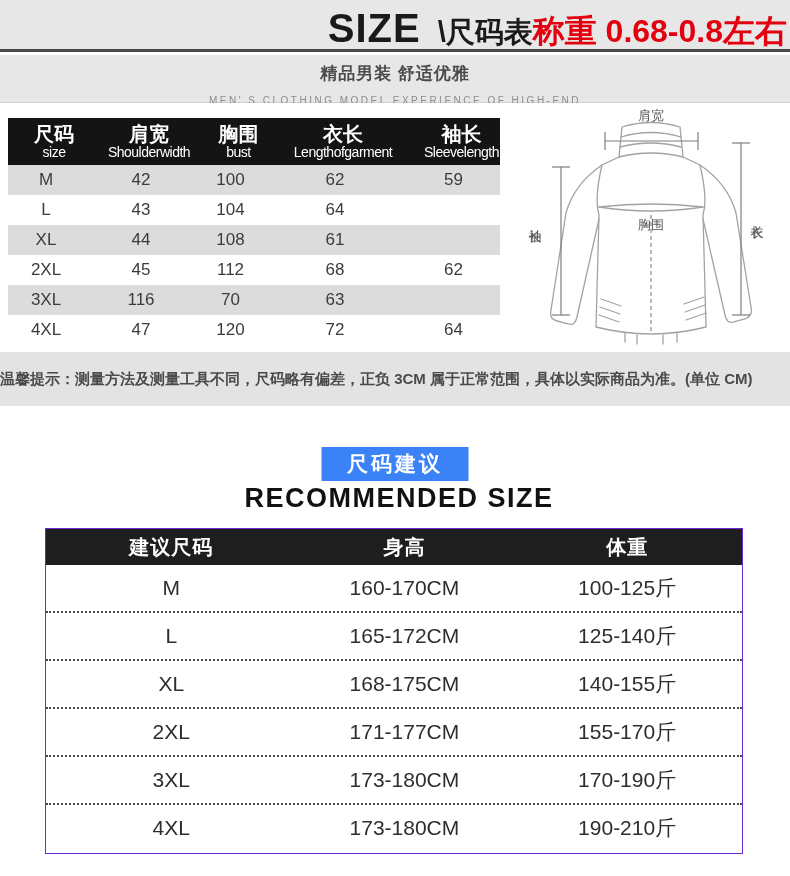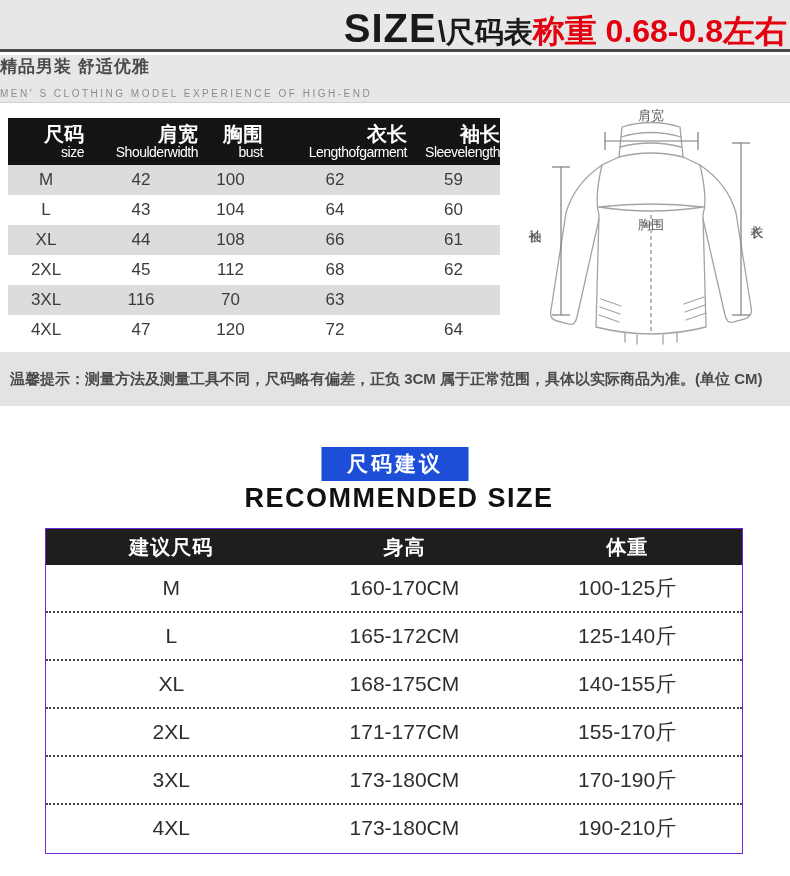--- a/index.html
+++ b/index.html
@@ -15,61 +15,61 @@
 
   
   .top-band {
     position: absolute; top: 0; left: 0; width: 790px; height: 52px;
     background: #e7e7e7;
     border-bottom: 3px solid #4a4a4a;
     display: flex; align-items: baseline; justify-content: flex-end;
     padding-right: 3px; padding-top: 6px;
   }
   .brand-en { font-size: 40px; font-weight: bold; color: #1a1a1a; letter-spacing: 1px; }
-  .brand-cn { font-size: 29px; font-weight: bold; color: #1a1a1a; margin-left: 1px; }
+  .brand-cn { font-size: 29px; font-weight: bold; color: #1a1a1a; margin-left: 17px; }
   .weight-note { font-size: 32px; font-weight: bold; }
 
   
   .subtitle-band {
     position: absolute; top: 55px; left: 0; width: 790px; height: 48px;
     background: #e7e7e7;
     border-bottom: 1px solid #d0d0d0;
-    
+    text-align: center; padding-top: 7px;
   }
   .subtitle-cn { font-size: 17px; font-weight: bold; color: #4a4a4a; letter-spacing: 1px; }
   .subtitle-en { font-size: 10px; color: #8c8c8c; letter-spacing: 2.5px; margin-top: 10px; }
 
   
   .size-section { position: absolute; top: 103px; left: 0; width: 790px; height: 249px; background: #fff; }
 
   .size-table { position: absolute; left: 8px; top: 15px; width: 492px; }
   .st-header {
     display: grid; grid-template-columns: 76px 114px 65px 144px 93px;
     background: #141414; color: #fff; height: 47px; align-items: center;
   }
-  .st-header .cell { text-align: right; line-height: 1.05; margin-left: 16px; }
+  .st-header .cell { text-align: center; line-height: 1.05; margin-left: 16px; }
   .st-cn { font-size: 20px; font-weight: bold; }
   .st-en { font-size: 14px; font-weight: normal; letter-spacing: -0.5px; }
   .st-row {
     display: grid; grid-template-columns: 76px 114px 65px 144px 93px;
     height: 30px; line-height: 30px; font-size: 17px; color: #3c3c3c;
   }
   .st-row > div { text-align: center; }
   .st-row.alt { background: #dcdcdc; }
 
   
   .diagram { position: absolute; left: 505px; top: 0; width: 285px; height: 249px; }
   .diagram svg { display: block; }
 
   
   .note-strip {
     position: absolute; top: 352px; left: 0; width: 790px; height: 54px;
     background: #e3e3e3;
     font-size: 15px; font-weight: bold; color: #4a4a4a;
-    line-height: 54px; padding-left: 10px; white-space: nowrap;
+    line-height: 54px; white-space: nowrap;
   }
 
   
   .banner {
     position: absolute; top: 447px; left: 50%; transform: translateX(-50%);
     width: 147px; height: 34px;
     color: #fff; font-size: 21px; font-weight: bold;
     text-align: center; line-height: 34px; letter-spacing: 3px;
   }
   .rec-heading {
@@ -140,27 +140,25 @@
       <div>42</div>
       <div>100</div>
       <div>62</div>
       <div>59</div>
     </div>
     <div class="st-row">
       <div>L</div>
       <div>43</div>
       <div>104</div>
       <div>64</div>
-      <div>60</div>
     </div>
     <div class="st-row alt">
       <div>XL</div>
       <div>44</div>
       <div>108</div>
-      <div>66</div>
       <div>61</div>
     </div>
     <div class="st-row">
       <div>2XL</div>
       <div>45</div>
       <div>112</div>
       <div>68</div>
       <div>62</div>
     </div>
     <div class="st-row alt">
@@ -217,21 +215,21 @@
       <text x="146" y="17" text-anchor="middle" font-size="13" fill="#555">肩宽</text>
       <text x="30" y="116" font-size="13" fill="#555" style="writing-mode: vertical-rl;">袖长</text>
       <text x="146" y="126" text-anchor="middle" font-size="13" fill="#555">胸围</text>
       <text x="252" y="112" font-size="13" fill="#555" style="writing-mode: vertical-rl;">衣长</text>
     </svg>
   </div>
 </div>
 
 <div class="note-strip">温馨提示：测量方法及测量工具不同，尺码略有偏差，正负 3CM 属于正常范围，具体以实际商品为准。(单位 CM)</div>
 
-<div class="banner" style="background:#1d4ed8">尺码建议</div>
+<div class="banner" style="background:#3b82f6">尺码建议</div>
 <div class="rec-heading">RECOMMENDED SIZE</div>
 
 <div class="rec-table">
   <div class="rt-header">
     <div>建议尺码</div>
     <div>身高</div>
     <div>体重</div>
   </div>
   <div class="rt-row">
     <div>M</div>

